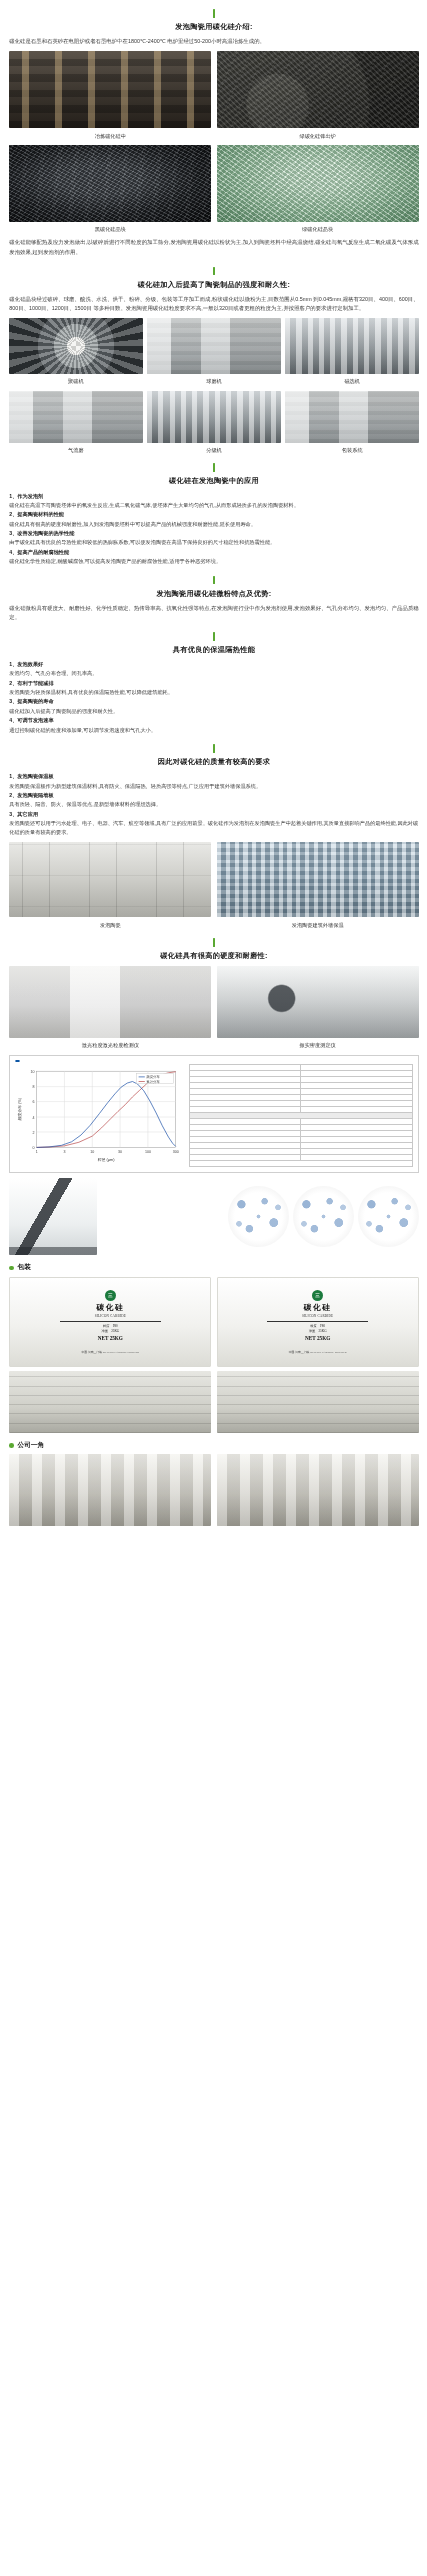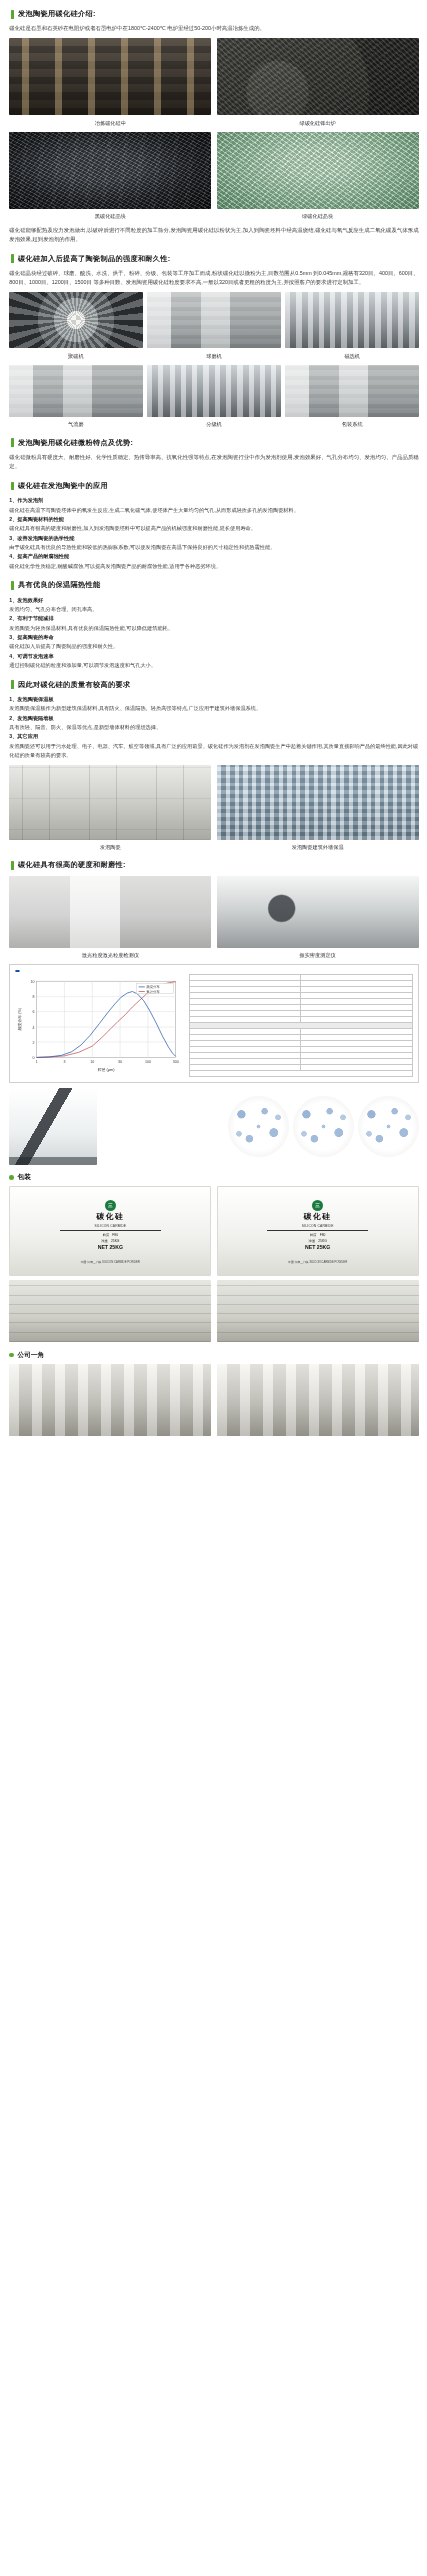--- a/index.html
+++ b/index.html
@@ -8,21 +8,21 @@
     background:#ffffff;
     font-family:"Liberation Sans","DejaVu Sans",sans-serif;
     color:#222;
     -webkit-font-smoothing:antialiased;
   }
   .page{width:428px;margin:0 auto;padding:0 0 15.5px 0;}
   .block{padding:0 9.3px;}
   
   .sec-head{
     display:flex;align-items:center;gap:4.1px;
-    margin:9.3px 0 5.2px 0;padding:0 2.1px;
+    margin:9.3px 0 5.2px 0;padding:0 2.1px;flex-direction:column;
   }
   .sec-head .bar{
     width:2.6px;height:8.8px;background:#5aa832;border-radius:0.5px;flex:none;
   }
   .sec-head .txt{
     font-size:7.2px;font-weight:bold;color:#1a1a1a;letter-spacing:0.3px;
   }
   
   .para{
     font-size:5.4px;line-height:1.75;color:#3a3a3a;text-align:justify;
@@ -166,20 +166,21 @@
       radial-gradient(circle at 60% 25%,rgba(70,120,180,.5) 0 5%,rgba(255,255,255,0) 6%),
       radial-gradient(circle at 75% 60%,rgba(70,120,180,.5) 0 7%,rgba(255,255,255,0) 8%),
       radial-gradient(circle at 35% 70%,rgba(70,120,180,.5) 0 6%,rgba(255,255,255,0) 7%),
       radial-gradient(circle at 50% 50%,rgba(70,120,180,.45) 0 4%,rgba(255,255,255,0) 5%),
       radial-gradient(circle at 18% 62%,rgba(70,120,180,.4) 0 4%,rgba(255,255,255,0) 5%),
       radial-gradient(circle at 82% 35%,rgba(70,120,180,.4) 0 4%,rgba(255,255,255,0) 5%);
   }
   .tex-bag{
     background:linear-gradient(180deg,#ffffff 0%,#f1f1ee 55%,#dcdcd6 100%);
     border:0.5px solid #dadad4;
+    font-family:Liberation Serif, serif;
   }
   .tex-pallet{
     background:linear-gradient(180deg,#e7e7e2 0%,#cfcfc8 60%,#a8a8a0 100%);
   }
   .tex-pallet:after{
     content:"";position:absolute;inset:0;
     background:repeating-linear-gradient(0deg,rgba(0,0,0,.12) 0 1px,rgba(255,255,255,0) 1px 9.3px);
   }
   .tex-office{
     background:linear-gradient(180deg,#f0efe9 0%,#d8d6cd 55%,#b2b0a6 100%);
@@ -293,45 +294,45 @@
     <div class="img-row g3">
       <div class="ph tex-machine" style="height:52px;"></div>
       <div class="ph tex-plant" style="height:52px;"></div>
       <div class="ph tex-machine" style="height:52px;"></div>
     </div>
     <div class="cap-row">
       <div class="cap-cell">气流磨</div>
       <div class="cap-cell">分级机</div>
       <div class="cap-cell">包装系统</div>
     </div>
-  </div>
-
-  <div class="block">
-    <div class="sec-head">
-      <span class="bar"></span>
-      <span class="txt">发泡陶瓷用碳化硅微粉特点及优势:</span>
-    </div>
-    <div class="para">碳化硅微粉具有硬度大、耐磨性好、化学性质稳定、热传导率高、抗氧化性强等特点,在发泡陶瓷行业中作为发泡剂使用,发泡效果好、气孔分布均匀、发泡均匀、产品品质稳定。</div>
   </div>
 
   <div class="block">
     <div class="sec-head">
       <span class="bar"></span>
       <span class="txt">碳化硅在发泡陶瓷中的应用</span>
     </div>
     <div class="list">
       <span class="li bold">1、作为发泡剂</span>
       <span class="li">碳化硅在高温下与陶瓷坯体中的氧发生反应,生成二氧化碳气体,使坯体产生大量均匀的气孔,从而形成轻质多孔的发泡陶瓷材料。</span>
       <span class="li bold">2、提高陶瓷材料的性能</span>
       <span class="li">碳化硅具有很高的硬度和耐磨性,加入到发泡陶瓷坯料中可以提高产品的机械强度和耐磨性能,延长使用寿命。</span>
       <span class="li bold">3、改善发泡陶瓷的热学性能</span>
       <span class="li">由于碳化硅具有优良的导热性能和较低的热膨胀系数,可以使发泡陶瓷在高温下保持良好的尺寸稳定性和抗热震性能。</span>
       <span class="li bold">4、提高产品的耐腐蚀性能</span>
       <span class="li">碳化硅化学性质稳定,耐酸碱腐蚀,可以提高发泡陶瓷产品的耐腐蚀性能,适用于各种恶劣环境。</span>
     </div>
+  </div>
+
+  <div class="block">
+    <div class="sec-head">
+      <span class="bar"></span>
+      <span class="txt">发泡陶瓷用碳化硅微粉特点及优势:</span>
+    </div>
+    <div class="para">碳化硅微粉具有硬度大、耐磨性好、化学性质稳定、热传导率高、抗氧化性强等特点,在发泡陶瓷行业中作为发泡剂使用,发泡效果好、气孔分布均匀、发泡均匀、产品品质稳定。</div>
   </div>
 
   <div class="block">
     <div class="sec-head">
       <span class="bar"></span>
       <span class="txt">具有优良的保温隔热性能</span>
     </div>
     <div class="list">
       <span class="li bold">1、发泡效果好</span>
       <span class="li">发泡均匀、气孔分布合理、闭孔率高。</span>

